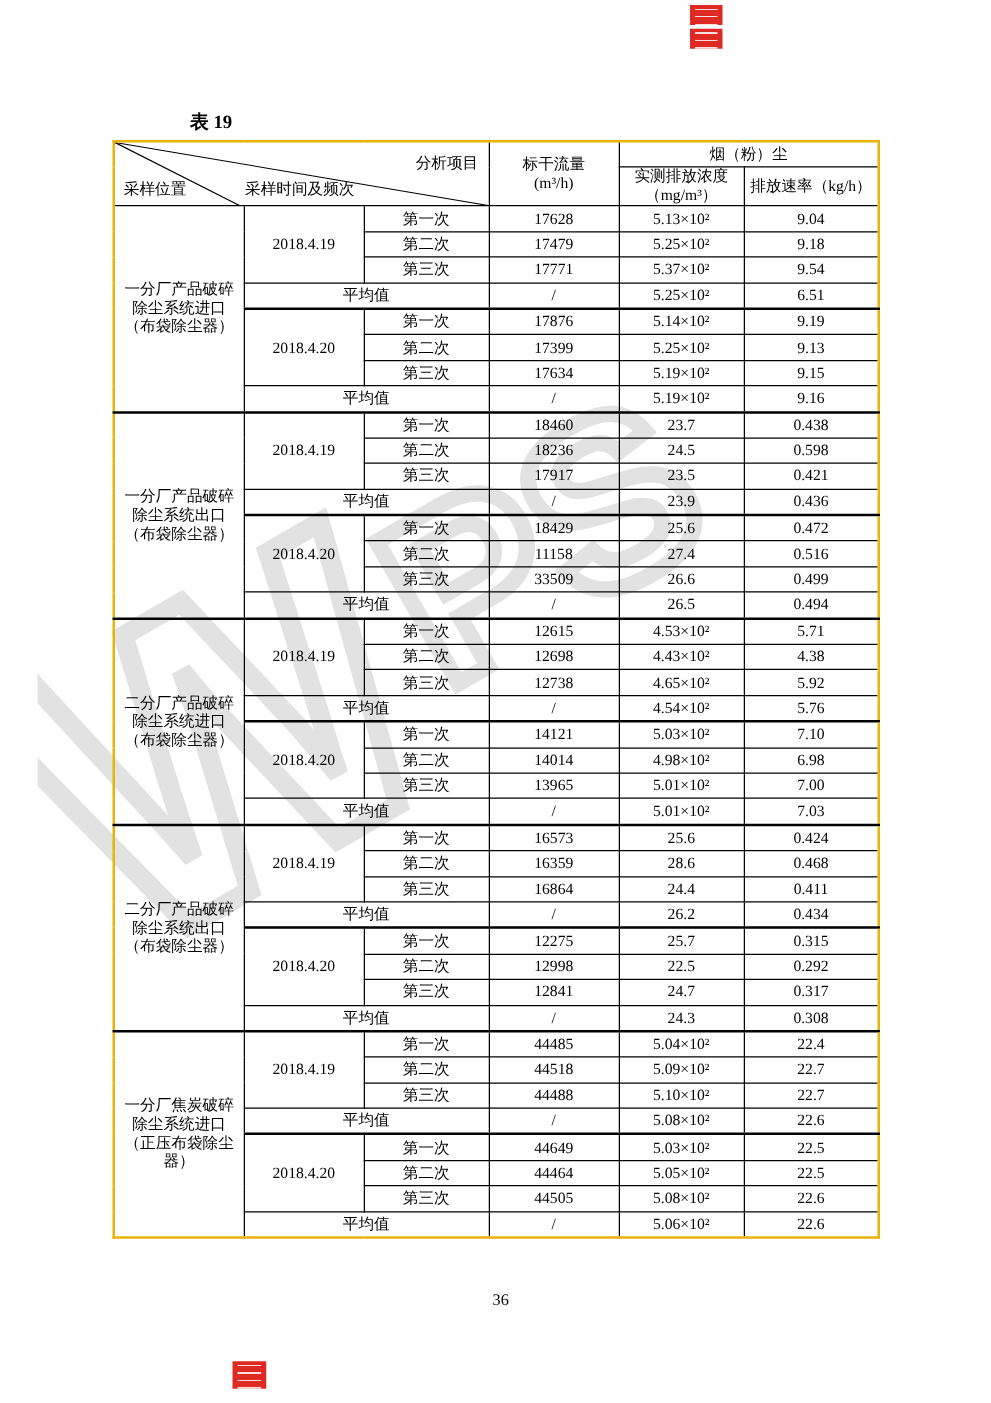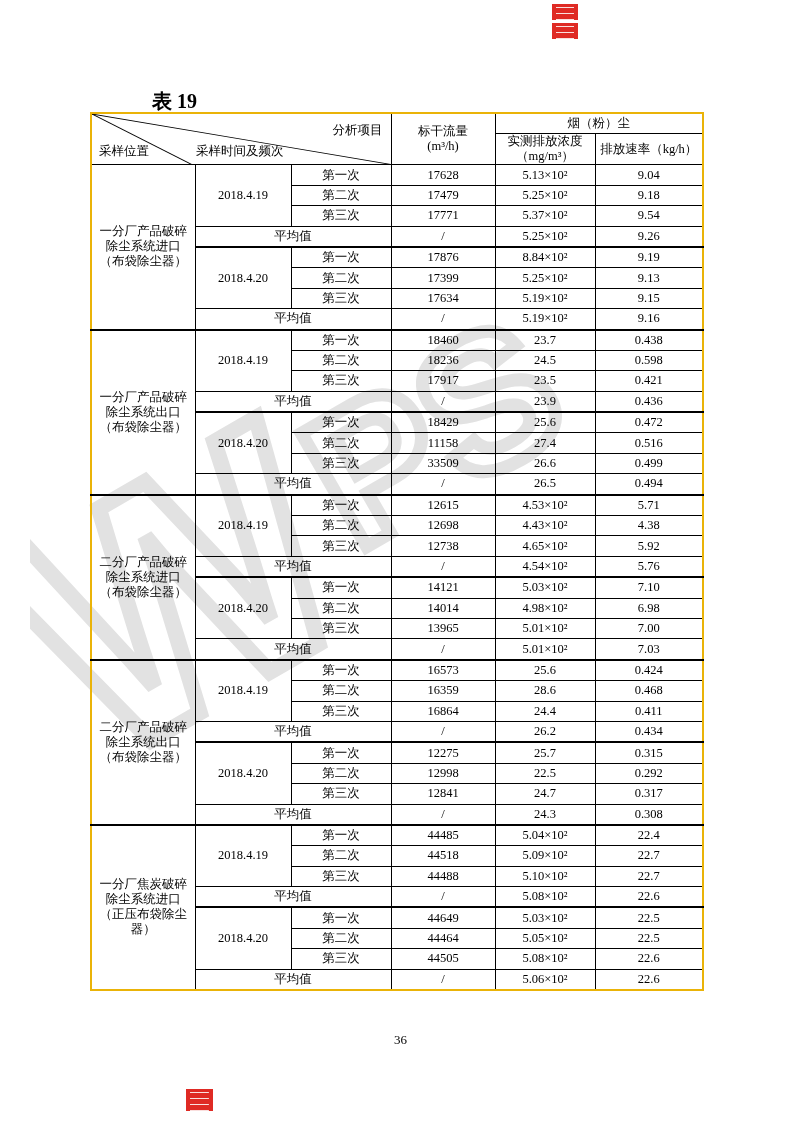--- a/index.html
+++ b/index.html
@@ -11,21 +11,21 @@
     color:#000;
     overflow:hidden;
   }
   
   .watermark{
     position:absolute;left:30px;top:300px;width:680px;height:560px;
     z-index:0;pointer-events:none;
   }
   
   .title-row{position:absolute;top:88px;left:0;width:100%;height:24px;z-index:2;}
-  .table-no{position:absolute;left:152px;top:0;font-size:20px;font-weight:bold;}
+  .table-no{position:absolute;left:152px;top:0;font-size:15px;font-weight:bold;}
   .table-title{position:absolute;left:305px;top:0;font-size:15px;font-weight:bold;letter-spacing:1px;}
   
   table.monitor{
     position:absolute;left:90px;top:112px;z-index:1;
     border-collapse:collapse;table-layout:fixed;width:612px;
     background:transparent;
   }
   table.monitor{border:2px solid #eab308;}
   table.monitor td{
     border:1px solid #000;
@@ -136,27 +136,27 @@
         <tr>
           <td>第三次</td>
           <td>17771</td>
           <td>5.37×10²</td>
           <td>9.54</td>
         </tr>
         <tr>
           <td colspan="2">平均值</td>
           <td>/</td>
           <td>5.25×10²</td>
-          <td>9.26</td>
+          <td>6.51</td>
         </tr>
         <tr class="thick-top">
           <td rowspan="3">2018.4.20</td>
           <td>第一次</td>
           <td>17876</td>
-          <td>8.84×10²</td>
+          <td>5.14×10²</td>
           <td>9.19</td>
         </tr>
         <tr>
           <td>第二次</td>
           <td>17399</td>
           <td>5.25×10²</td>
           <td>9.13</td>
         </tr>
         <tr>
           <td>第三次</td>

